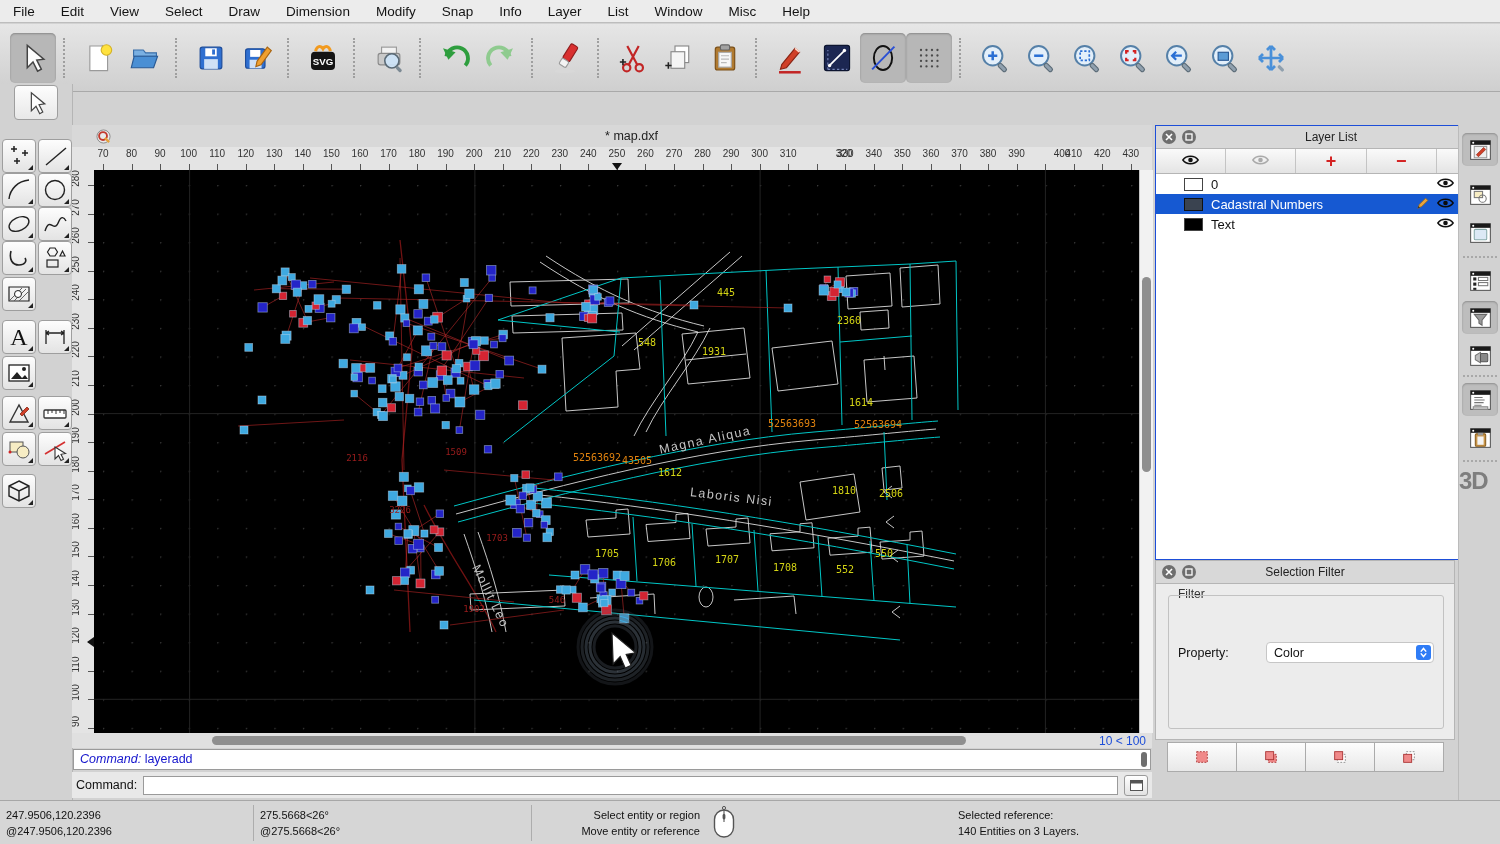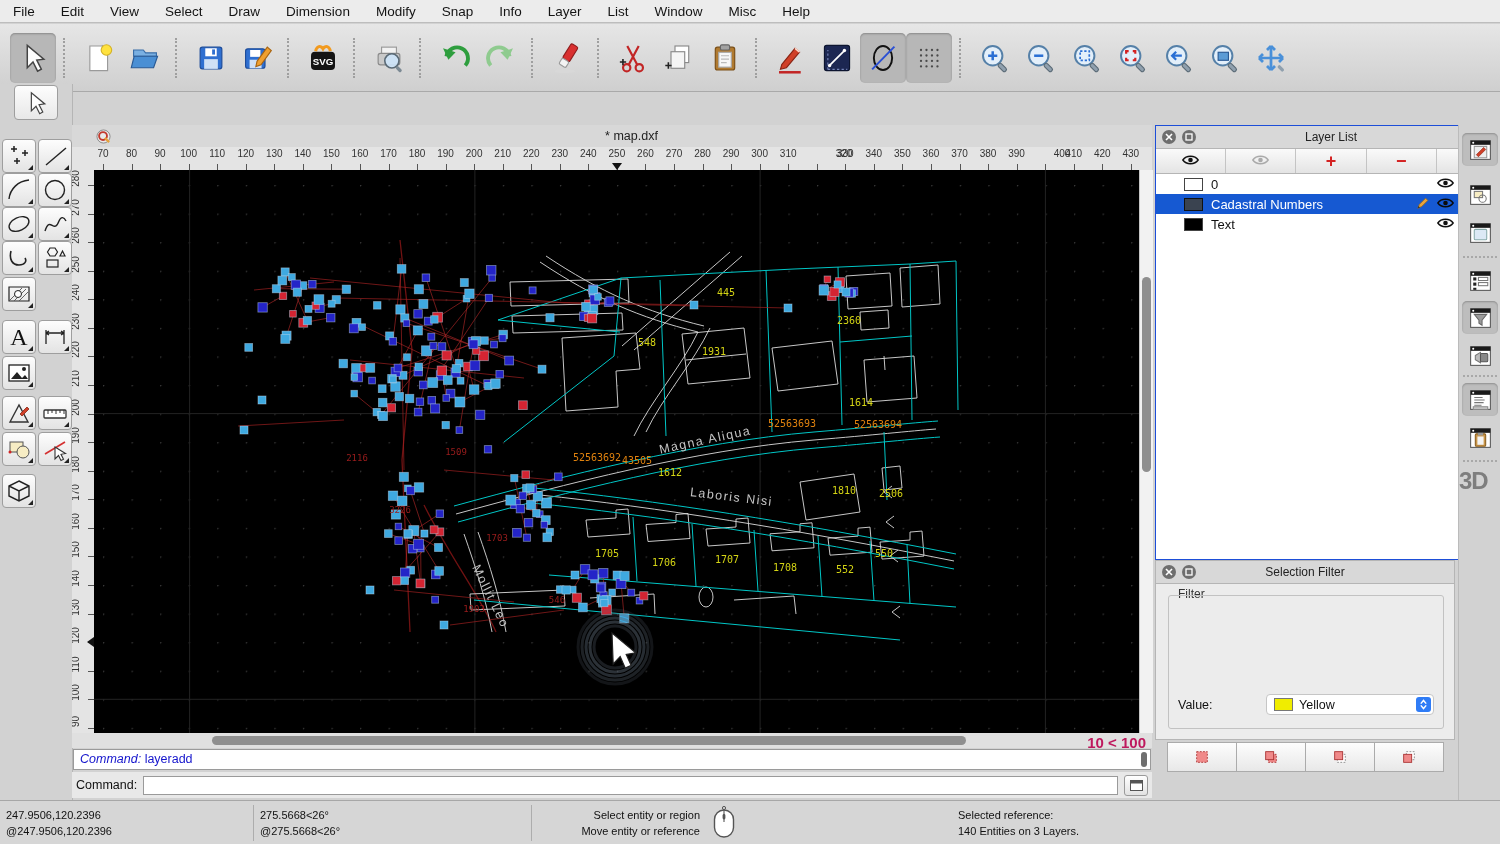--- a/index.html
+++ b/index.html
@@ -30,21 +30,21 @@
   .vtick{position:absolute;right:0;height:1px;width:6px;background:#555;}
   .vlab{position:absolute;right:7px;font-size:10px;color:#333;transform:rotate(-90deg);transform-origin:center;width:24px;text-align:center;}
   .hmark{position:absolute;bottom:0;width:0;height:0;border-left:5px solid transparent;border-right:5px solid transparent;border-top:7px solid #111;transform:translateX(-50%);}
   .vmark{position:absolute;right:0;width:0;height:0;border-top:5px solid transparent;border-bottom:5px solid transparent;border-right:7px solid #111;transform:translateY(-50%);}
   .canvas{left:94px;top:170px;width:1045px;height:563px;background:#000;}
   .canvas svg{display:block;}
   .vscroll{left:1139px;top:170px;width:13px;height:563px;background:#f2f2f2;border-left:1px solid #c5c5c5;}
   .vthumb{position:absolute;left:2px;width:9px;border-radius:5px;background:#8f8f8f;}
   .hscrollrow{left:72px;top:733px;width:1080px;height:15px;background:#e0e0e0;}
   .hthumb{position:absolute;top:3px;height:9px;border-radius:5px;background:#8f8f8f;}
-  .zoomind{position:absolute;right:6px;top:1px;font-size:15px;color:#be185d;font-weight:bold;}
+  .zoomind{position:absolute;right:6px;top:1px;font-size:12px;color:#1d4ed8;}
   .cmdhistory{left:73px;top:749px;width:1078px;height:21px;background:#fff;border:1px solid #9a9a9a;box-sizing:border-box;font-size:12.5px;color:#1414cc;padding:2px 6px;}
   .cmdpfx{font-style:italic;}
   .histthumb{position:absolute;right:3px;top:2px;width:6px;height:15px;border-radius:3px;background:#6f6f6f;}
   .cmdrow{left:72px;top:772px;width:1080px;height:26px;background:#e8e8e8;display:flex;align-items:center;gap:6px;padding:0 4px;box-sizing:border-box;}
   .cmdrow label{font-size:12.5px;color:#111;}
   .cmdrow input{flex:1;height:17px;border:1px solid #9a9a9a;background:#fff;font-size:12px;padding:0 4px;}
   .cmdbtn{width:22px;height:19px;background:linear-gradient(#fff,#e2e2e2);border:1px solid #9a9a9a;border-radius:3px;display:flex;align-items:center;justify-content:center;}
   
   .panel-title{height:22px;background:#d8d8d8;border-bottom:1px solid #b5b5b5;display:flex;align-items:center;position:relative;}
   .panel-title .ttl{flex:1;text-align:center;font-size:12px;color:#222;}
@@ -1100,25 +1100,24 @@
       <span class="wbtn">
           <svg width="8" height="8" viewBox="0 0 8 8">
             <rect x="1" y="1" width="6" height="6" fill="none" stroke="#fff" stroke-width="1.3"></rect>
           </svg>
         </span>
       <span class="ttl">Selection Filter</span>
       <span style="width:40px;"></span>
     </div>
     <span class="fgrouplab abs">Filter</span>
     <div class="fgroup abs"></div>
-    <div class="frow" style="top:133px;">
-      <span class="flab">Value:</span>
+    <div class="frow" style="top:81px;">
+      <span class="flab">Property:</span>
       <span class="fdrop">
-          <span class="fswatch" id="valswatch" style="background: rgb(240, 237, 0);"></span>
-          <span>Yellow</span>
+          <span>Color</span>
           <span class="fstep">
             <svg viewBox="0 0 10 12">
               <path d="M2,5 L5,1.5 L8,5" fill="none" stroke="#fff" stroke-width="1.6"></path>
               <path d="M2,7 L5,10.5 L8,7" fill="none" stroke="#fff" stroke-width="1.6"></path>
             </svg>
           </span>
         </span>
     </div>
   </div>
 

